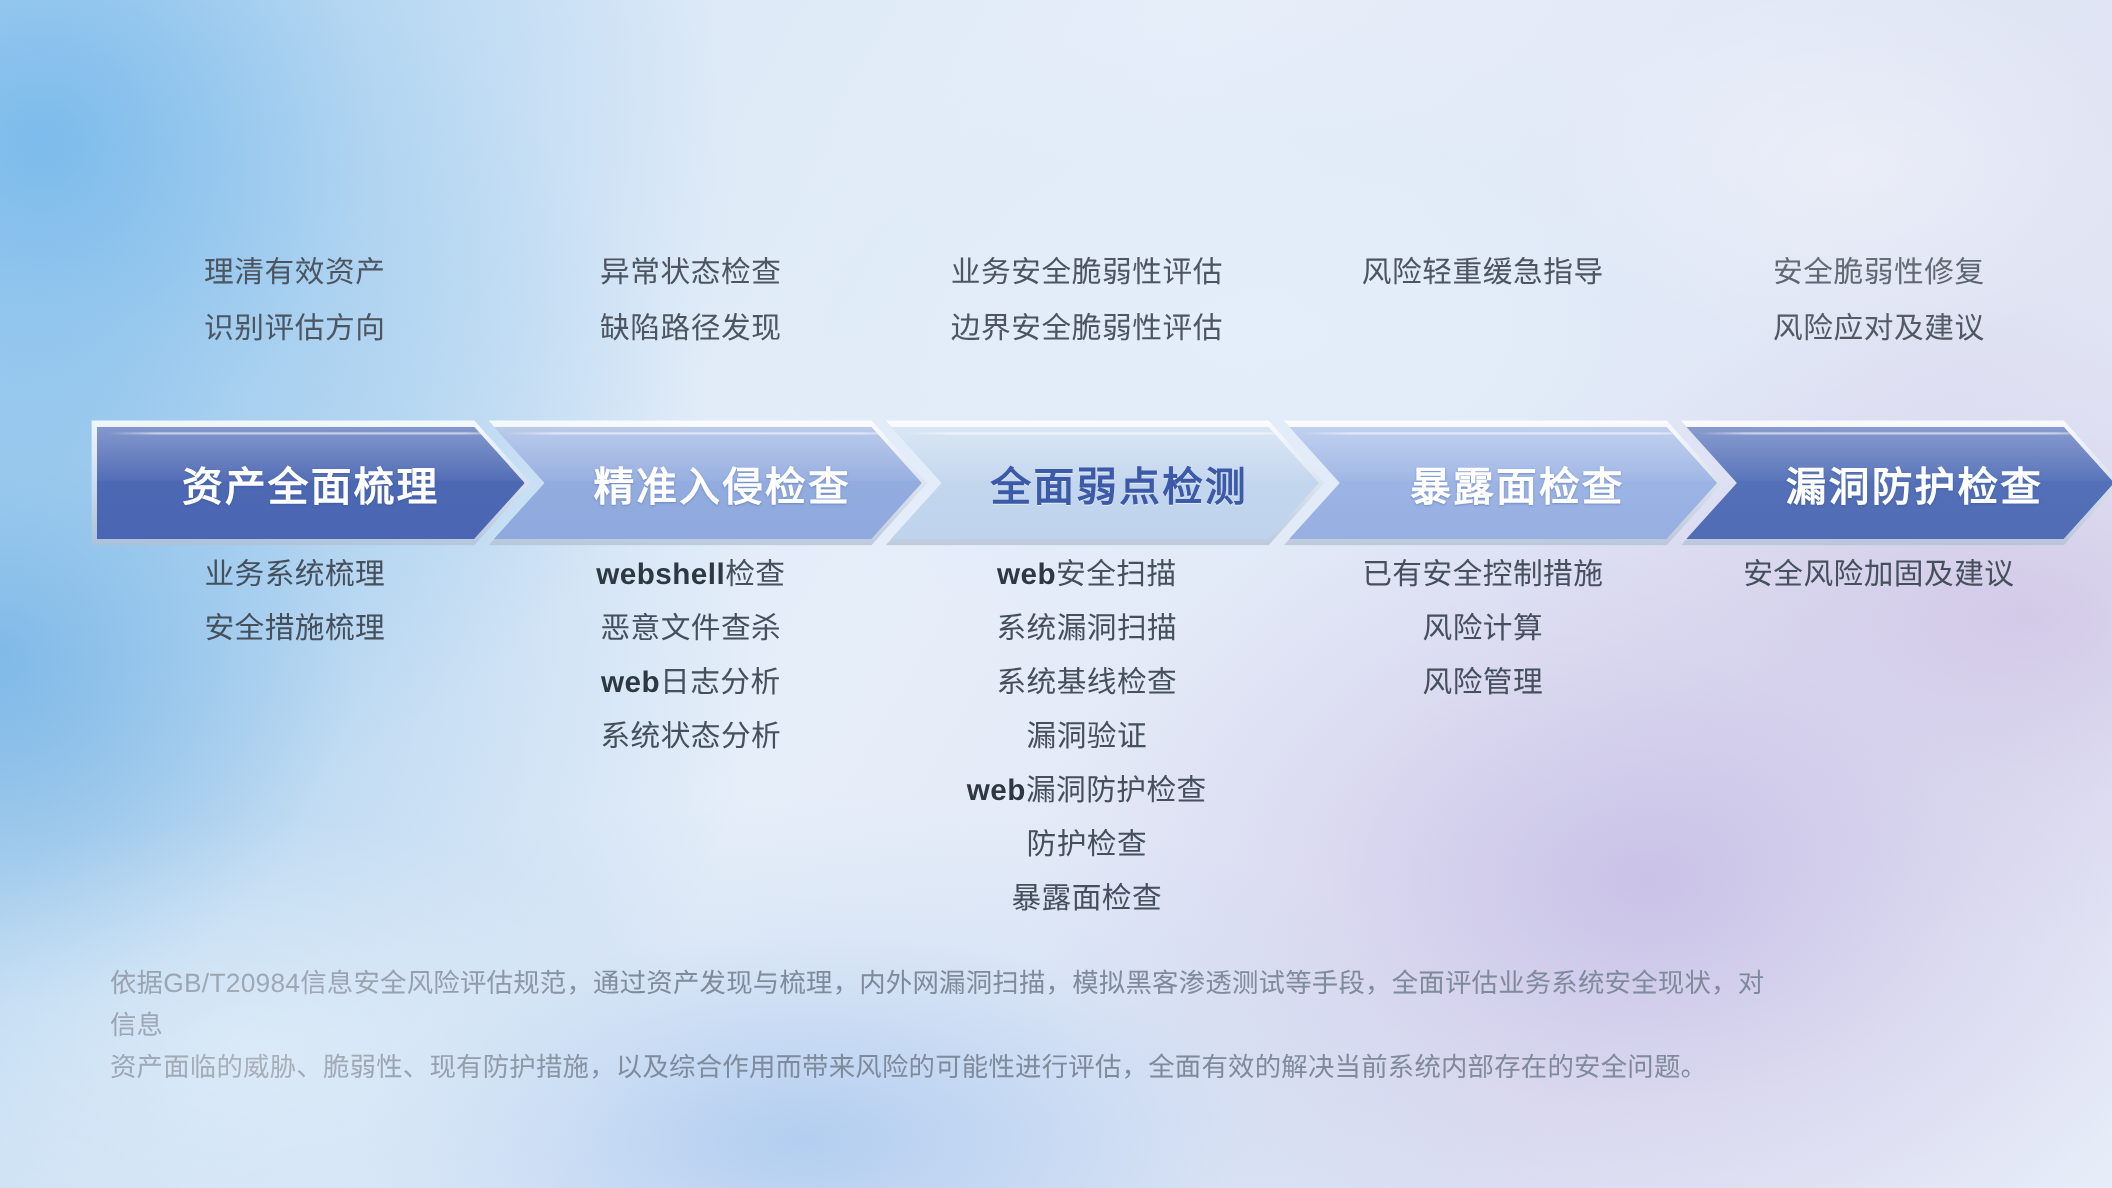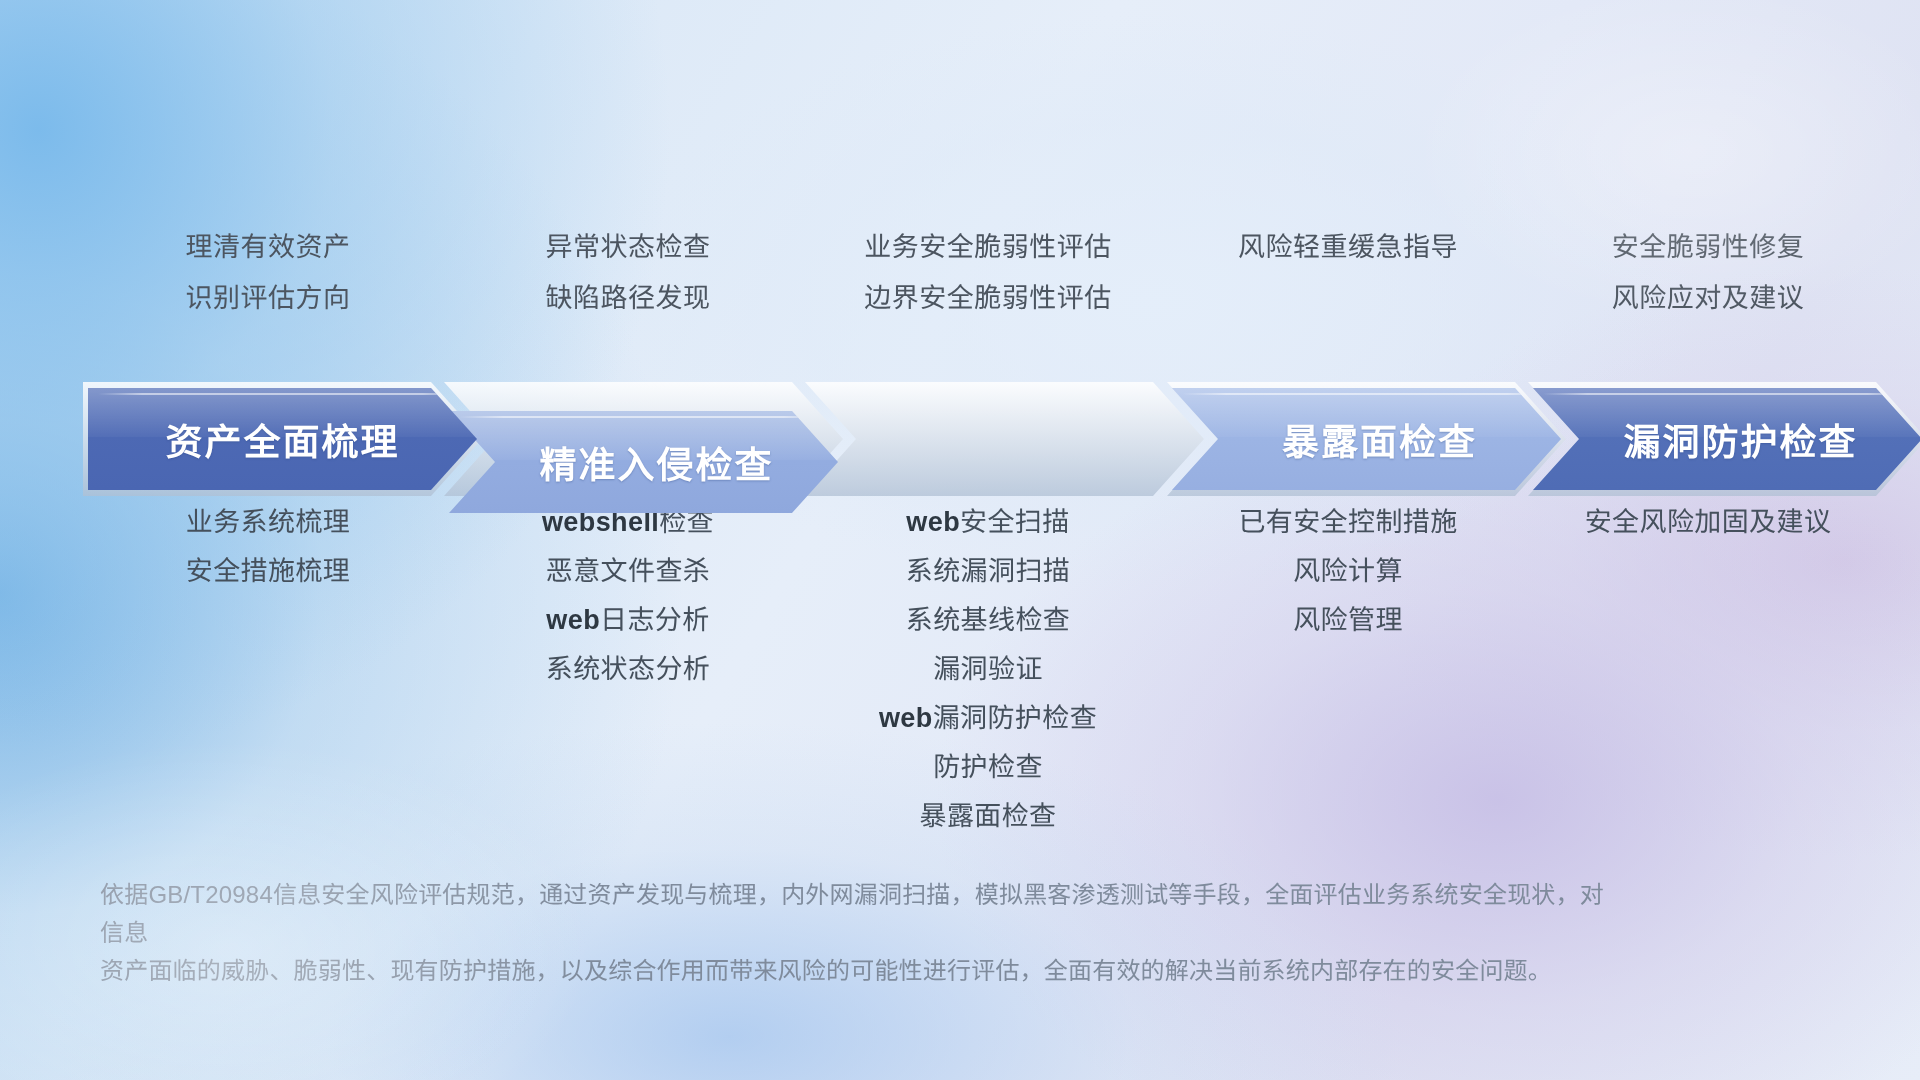--- a/index.html
+++ b/index.html
@@ -214,26 +214,31 @@
       </div>
 
     <div id="chevron-band">
         <div class="chev-outline" style="left: -5px; width: 399px; clip-path: polygon(0px 0px, calc(100% - 51px) 0px, 100% 50%, calc(100% - 51px) 100%, 0px 100%);"></div>
         <div class="chev-wrap" style="left: 0px; width: 389px; z-index: 15;">
           <div class="chev fill-deep">
             <div class="chev-label light">资产全面梳理</div>
           </div>
         </div>
         <div class="chev-outline" style="left: 356px; width: 399px;"></div>
-        <div class="chev-wrap" style="left: 361px; width: 389px; z-index: 14; margin-top: 23px;">
+        <div class="chev-wrap" style="left: 361px; width: 389px; z-index: 14;">
           <div class="chev fill-mid notched">
             <div class="chev-label light" style="padding-left: 26px;">精准入侵检查</div>
           </div>
         </div>
         <div class="chev-outline" style="left: 717px; width: 399px;"></div>
+        <div class="chev-wrap" style="left: 722px; width: 389px; z-index: 13;">
+          <div class="chev fill-pale notched">
+            <div class="chev-label dark" style="padding-left: 26px;">全面弱点检测</div>
+          </div>
+        </div>
         <div class="chev-outline" style="left: 1079px; width: 399px;"></div>
         <div class="chev-wrap" style="left: 1084px; width: 389px; z-index: 12;">
           <div class="chev fill-mid2 notched">
             <div class="chev-label light" style="padding-left: 26px;">暴露面检查</div>
           </div>
         </div>
         <div class="chev-outline" style="left: 1440px; width: 399px;"></div>
         <div class="chev-wrap" style="left: 1445px; width: 389px; z-index: 11;">
           <div class="chev fill-deep2 notched">
             <div class="chev-label light" style="padding-left: 26px;">漏洞防护检查</div>

